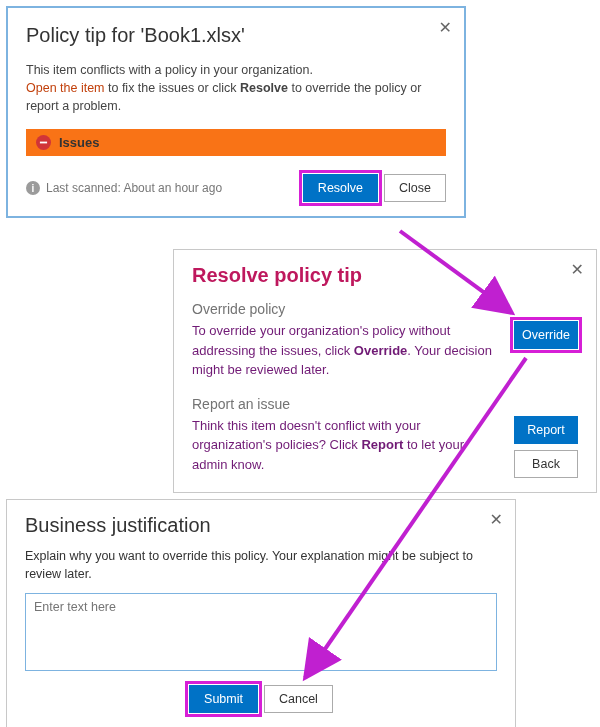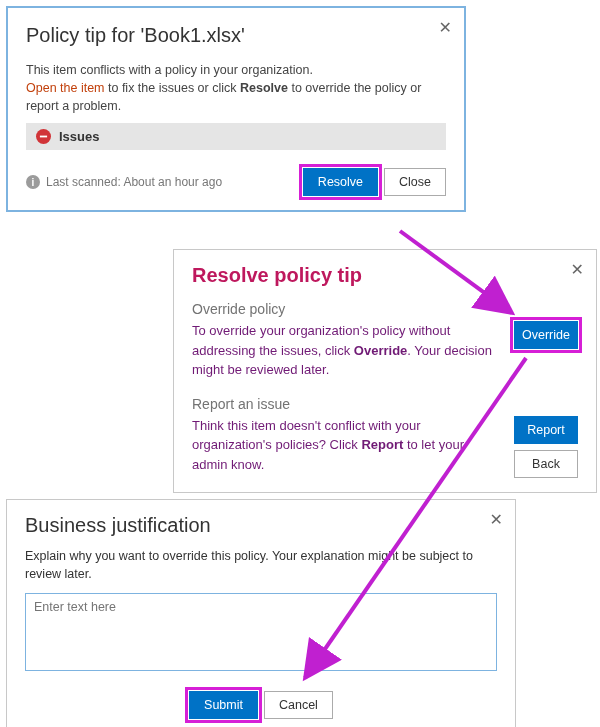--- a/index.html
+++ b/index.html
@@ -33,25 +33,25 @@
     position: absolute;
     right: 12px; top: 10px;
     font-size: 16px;
     color: #666;
     cursor: pointer;
   }
   .d1 .desc {
     font-size: 12.5px;
     color: #444;
     line-height: 1.45;
-    margin-bottom: 8px;
+    margin-bottom: 14px;
   }
   .d1 .desc a { color: #c2410c; text-decoration: none; }
   .d1 .issues-hdr {
-    background: #e5e5e5;
+    background: #f97316;
     padding: 6px 10px;
     display: flex;
     align-items: center;
     gap: 8px;
     font-size: 13px;
     font-weight: 600;
     color: #333;
   }
   .d1 .issues-hdr .badge {
     width: 15px; height: 15px;
@@ -191,21 +191,21 @@
     padding: 6px 8px;
     font-size: 12.5px;
     font-family: inherit;
     color: #c2410c;
     resize: none;
   }
   .d3 .btns {
     display: flex;
     gap: 6px;
     justify-content: center;
-    margin-top: 16px;
+    margin-top: 10px;
   }
   
   .arrow {
     position: absolute;
     pointer-events: none;
   }
 </style>
 </head>
 <body>
 

